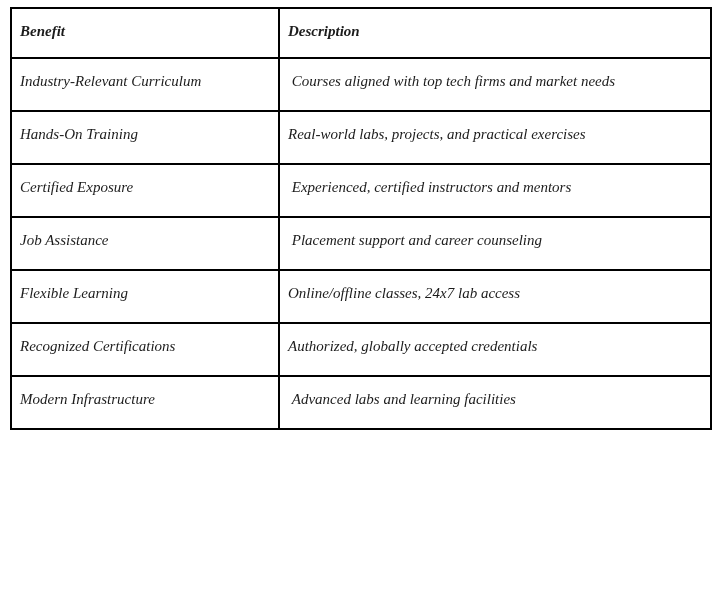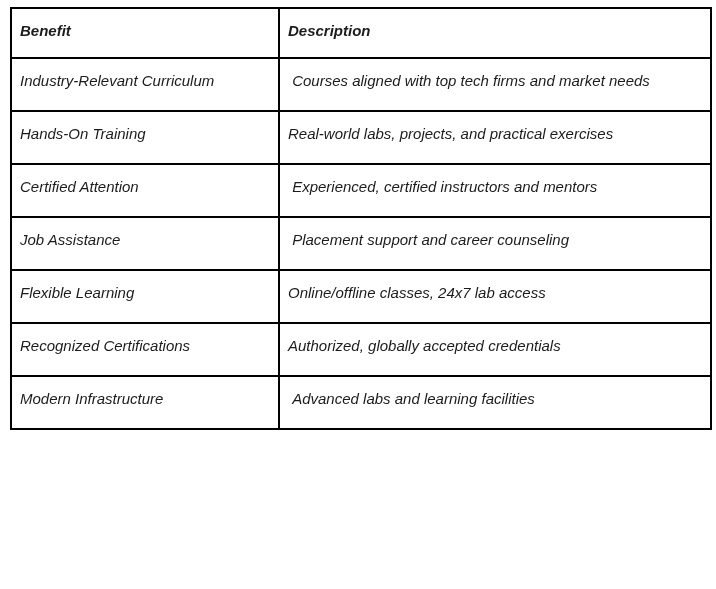--- a/index.html
+++ b/index.html
@@ -11,20 +11,21 @@
     width: 716px;
     height: 589px;
     font-family: "Liberation Sans", sans-serif;
   }
   .page {
     position: relative;
     width: 716px;
     height: 589px;
     background: #ffffff;
     overflow: hidden;
+    font-family: Liberation Serif, serif;
   }
   table.benefits-table {
     position: absolute;
     left: 10px;
     top: 7px;
     width: 700px;
     border-collapse: collapse;
     table-layout: fixed;
   }
   col.col-benefit { width: 268px; }
@@ -70,21 +71,21 @@
     <tbody id="table-body">
         <tr>
           <td>Industry-Relevant Curriculum</td>
           <td> Courses aligned with top tech firms and market needs</td>
         </tr>
         <tr>
           <td>Hands-On Training</td>
           <td>Real-world labs, projects, and practical exercises</td>
         </tr>
         <tr>
-          <td>Certified Attention</td>
+          <td>Certified Exposure</td>
           <td> Experienced, certified instructors and mentors</td>
         </tr>
         <tr>
           <td>Job Assistance</td>
           <td> Placement support and career counseling</td>
         </tr>
         <tr>
           <td>Flexible Learning</td>
           <td>Online/offline classes, 24x7 lab access</td>
         </tr>

